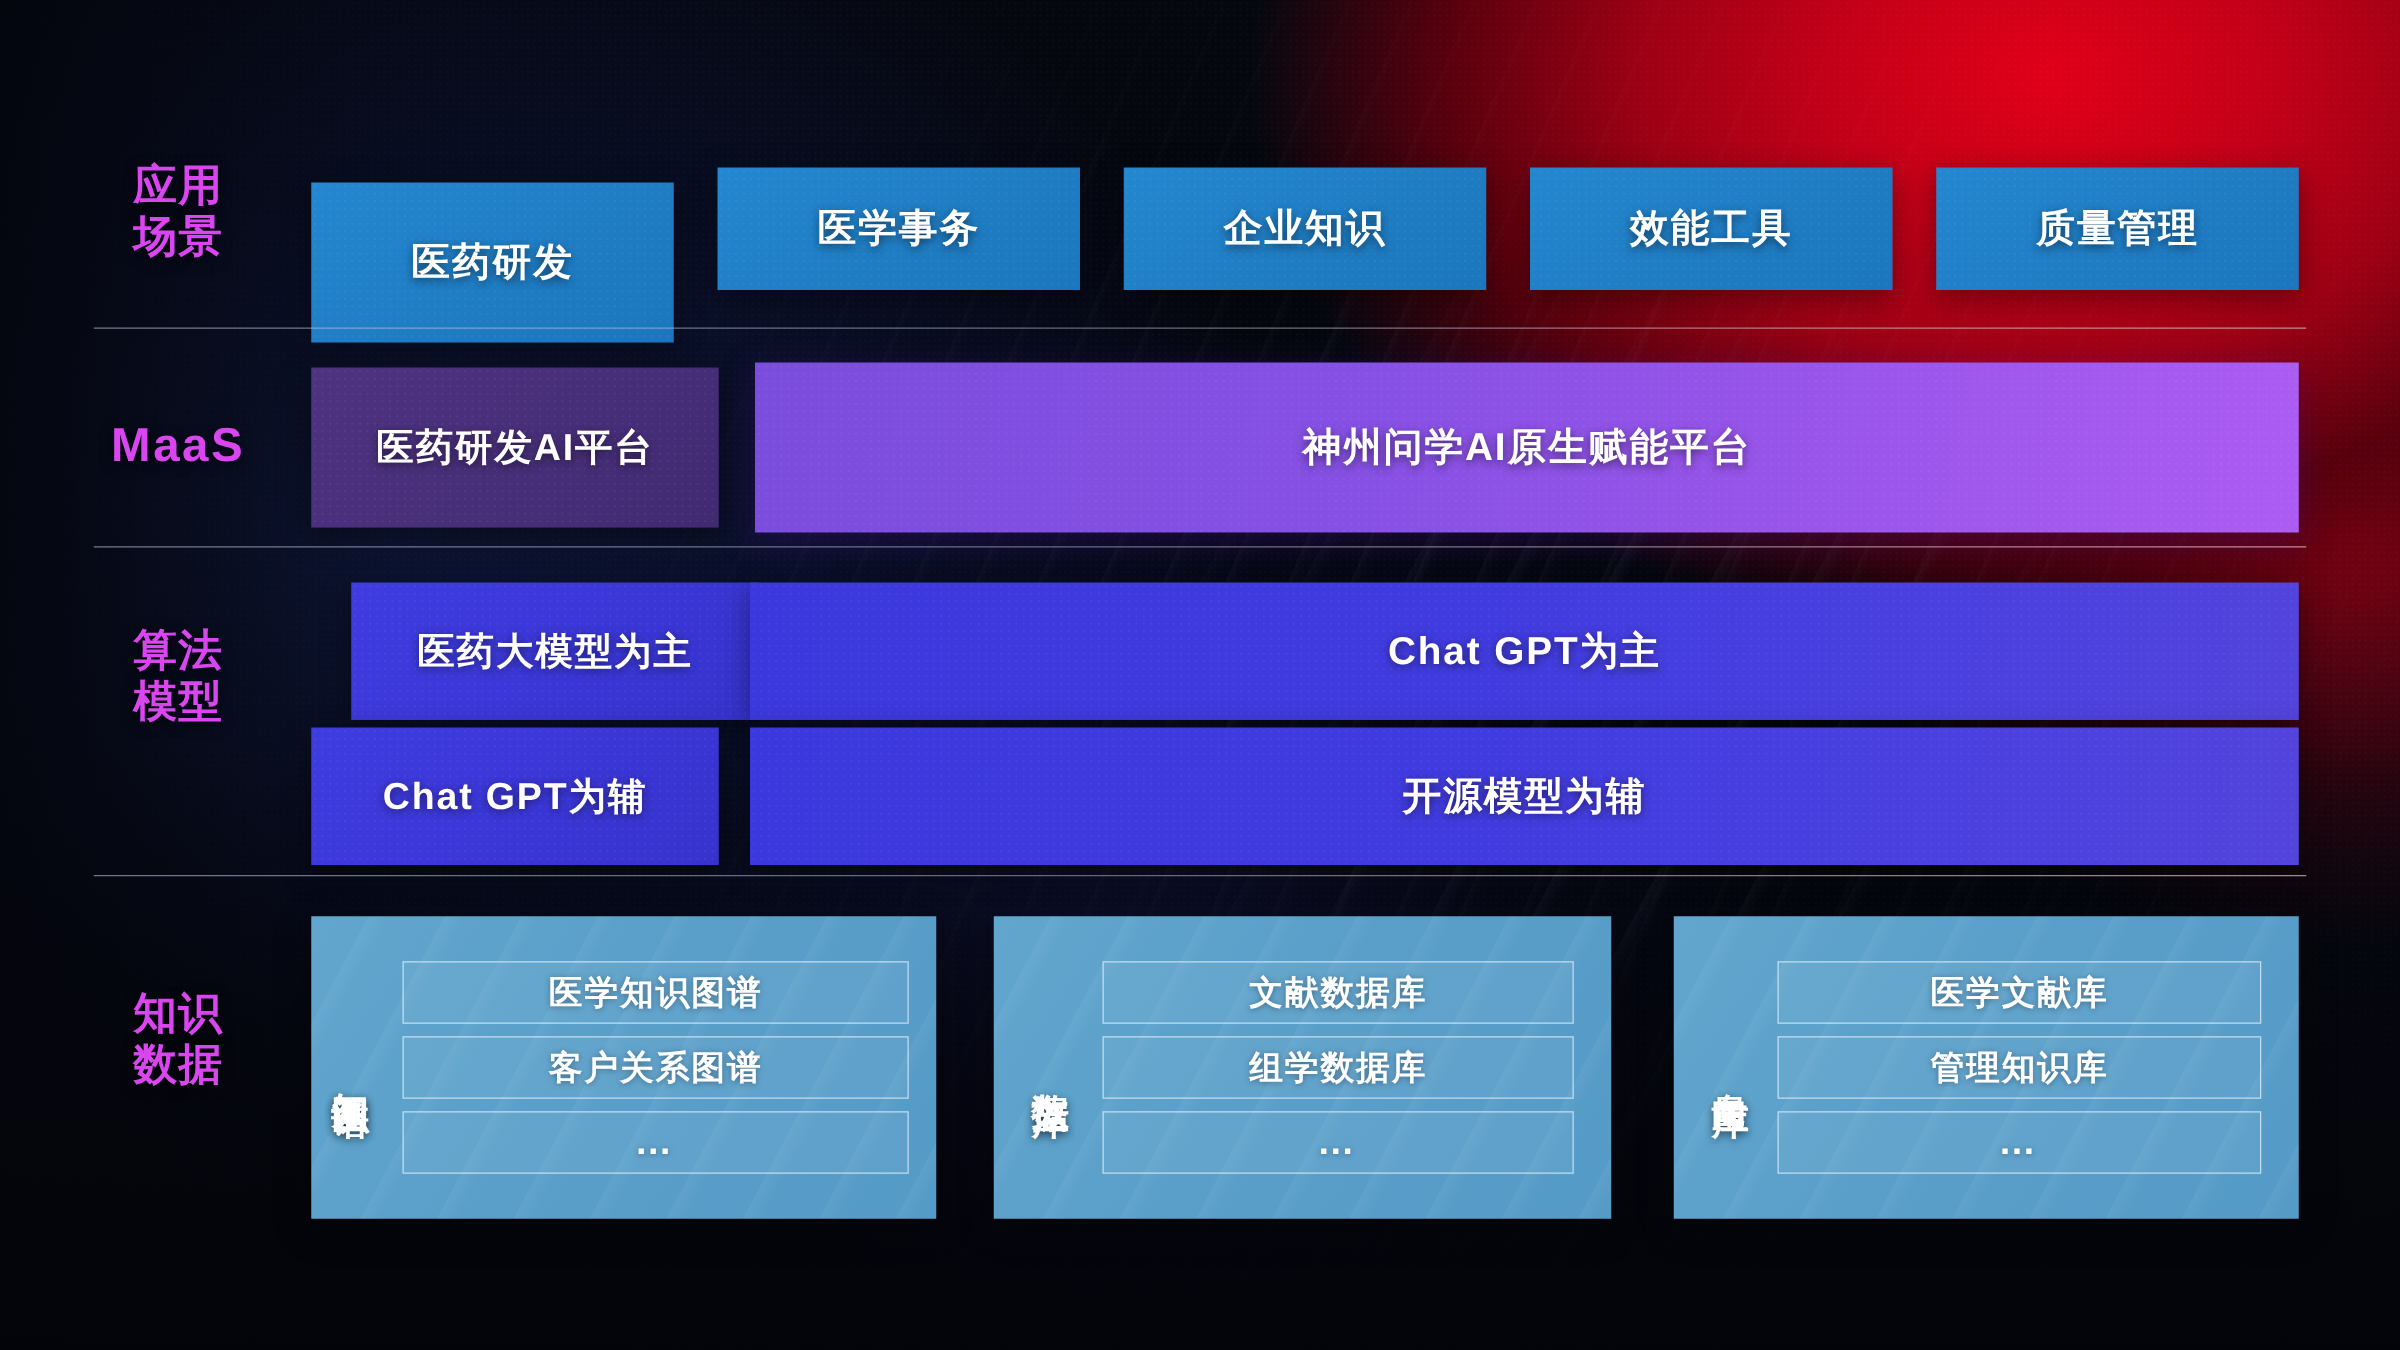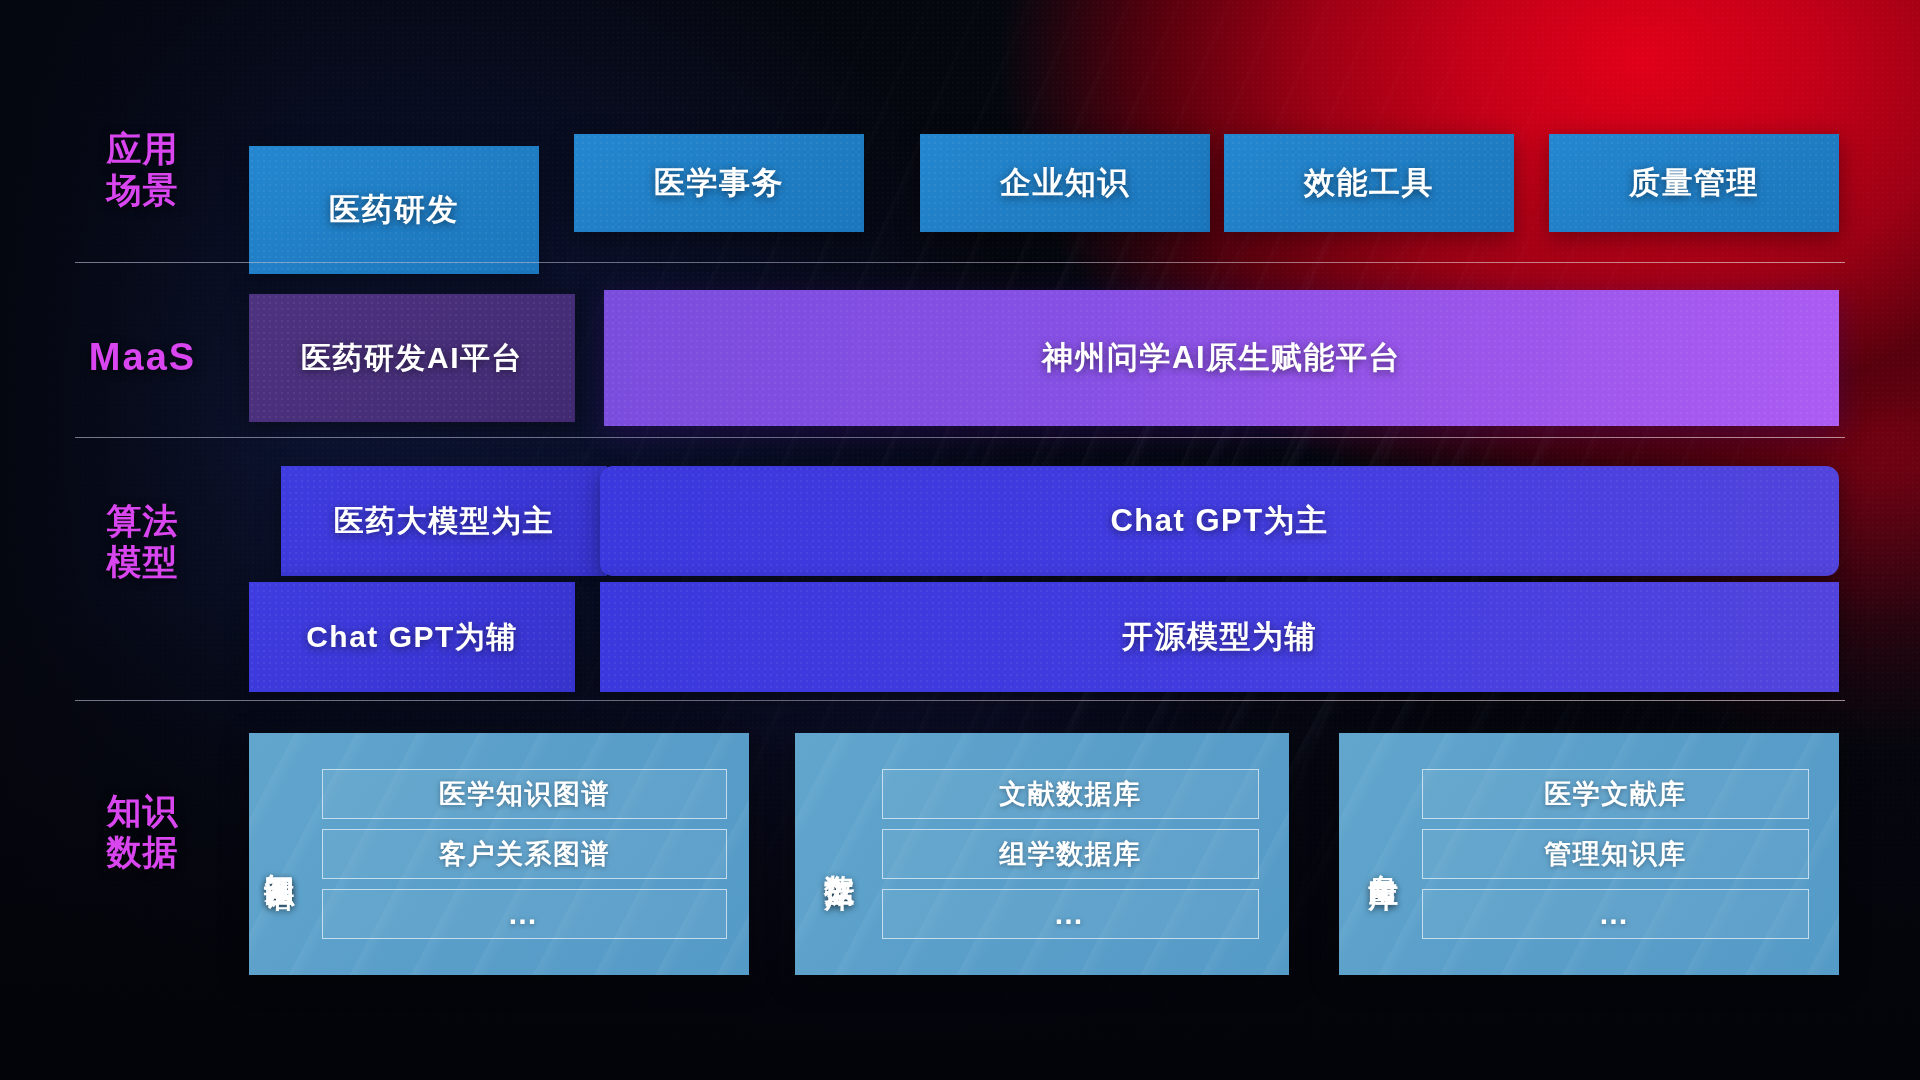--- a/index.html
+++ b/index.html
@@ -209,41 +209,41 @@
 
     <div class="row-label" style="left:75px; top:790px; width:135px; font-size:35px;">知识
 数据</div>
 
     <div class="box app-box" style="left:249px;  top:134px; width:290px; height:128px;margin-top:12px;">
       <span>医药研发</span>
     </div>
     <div class="box app-box" style="left:574px;  top:134px; width:290px; height:98px;">
       <span>医学事务</span>
     </div>
-    <div class="box app-box" style="left:899px;  top:134px; width:290px; height:98px;margin-left:21px;">
+    <div class="box app-box" style="left:899px;  top:134px; width:290px; height:98px;">
       <span>企业知识</span>
     </div>
     <div class="box app-box" style="left:1224px; top:134px; width:290px; height:98px;">
       <span>效能工具</span>
     </div>
     <div class="box app-box" style="left:1549px; top:134px; width:290px; height:98px;">
       <span>质量管理</span>
     </div>
 
     <div class="box maas-left" style="left:249px; top:294px; width:326px; height:128px;">
       <span>医药研发AI平台</span>
     </div>
     <div class="box maas-right" style="left:604px; top:290px; width:1235px; height:136px;">
       <span>神州问学AI原生赋能平台</span>
     </div>
 
     <div class="box alg-left" style="left:249px; top:466px; width:326px; height:110px;margin-left:32px;">
       <span>医药大模型为主</span>
     </div>
-    <div class="box alg-right" style="left:600px; top:466px; width:1239px; height:110px;border-radius:13px;">
+    <div class="box alg-right" style="left:600px; top:466px; width:1239px; height:110px;">
       <span>Chat GPT为主</span>
     </div>
     <div class="box alg-left" style="left:249px; top:582px; width:326px; height:110px;">
       <span>Chat GPT为辅</span>
     </div>
     <div class="box alg-right" style="left:600px; top:582px; width:1239px; height:110px;">
       <span>开源模型为辅</span>
     </div>
 
     <div class="kgroup" style="left:249px; top:733px; width:500px; height:242px; padding:14px 22px 14px 12px; gap:24px;">

